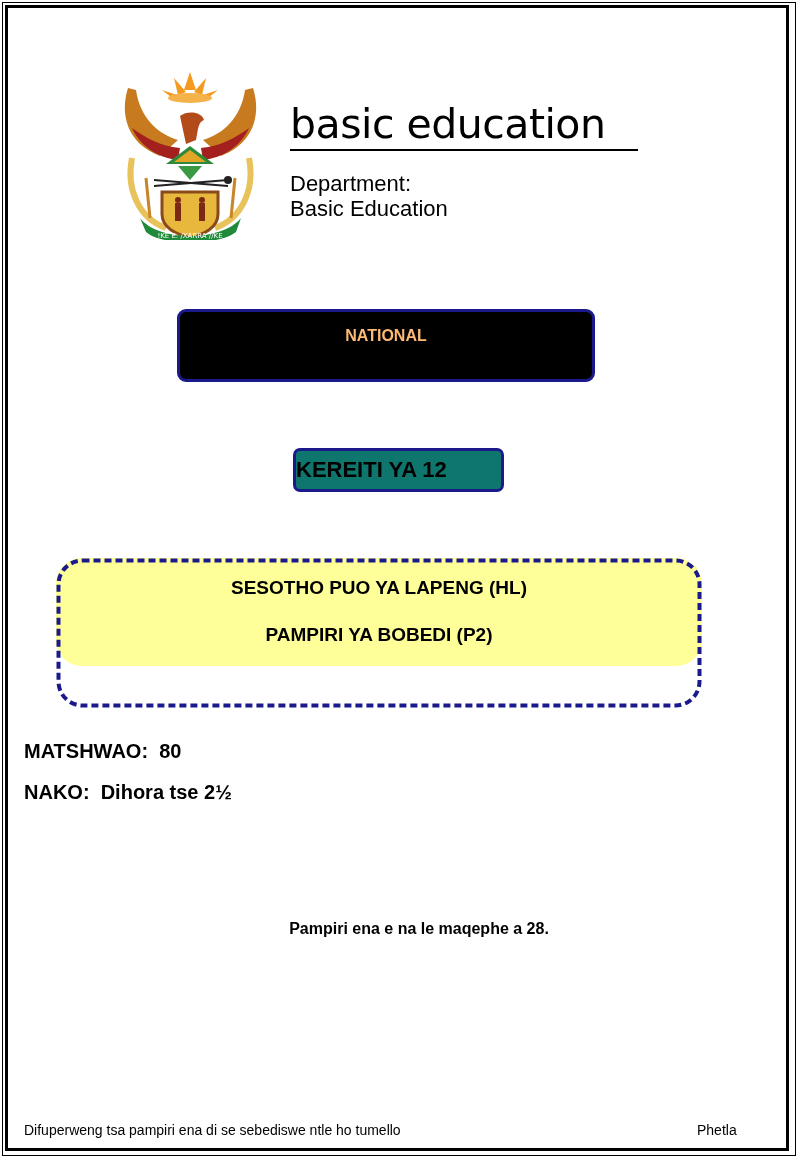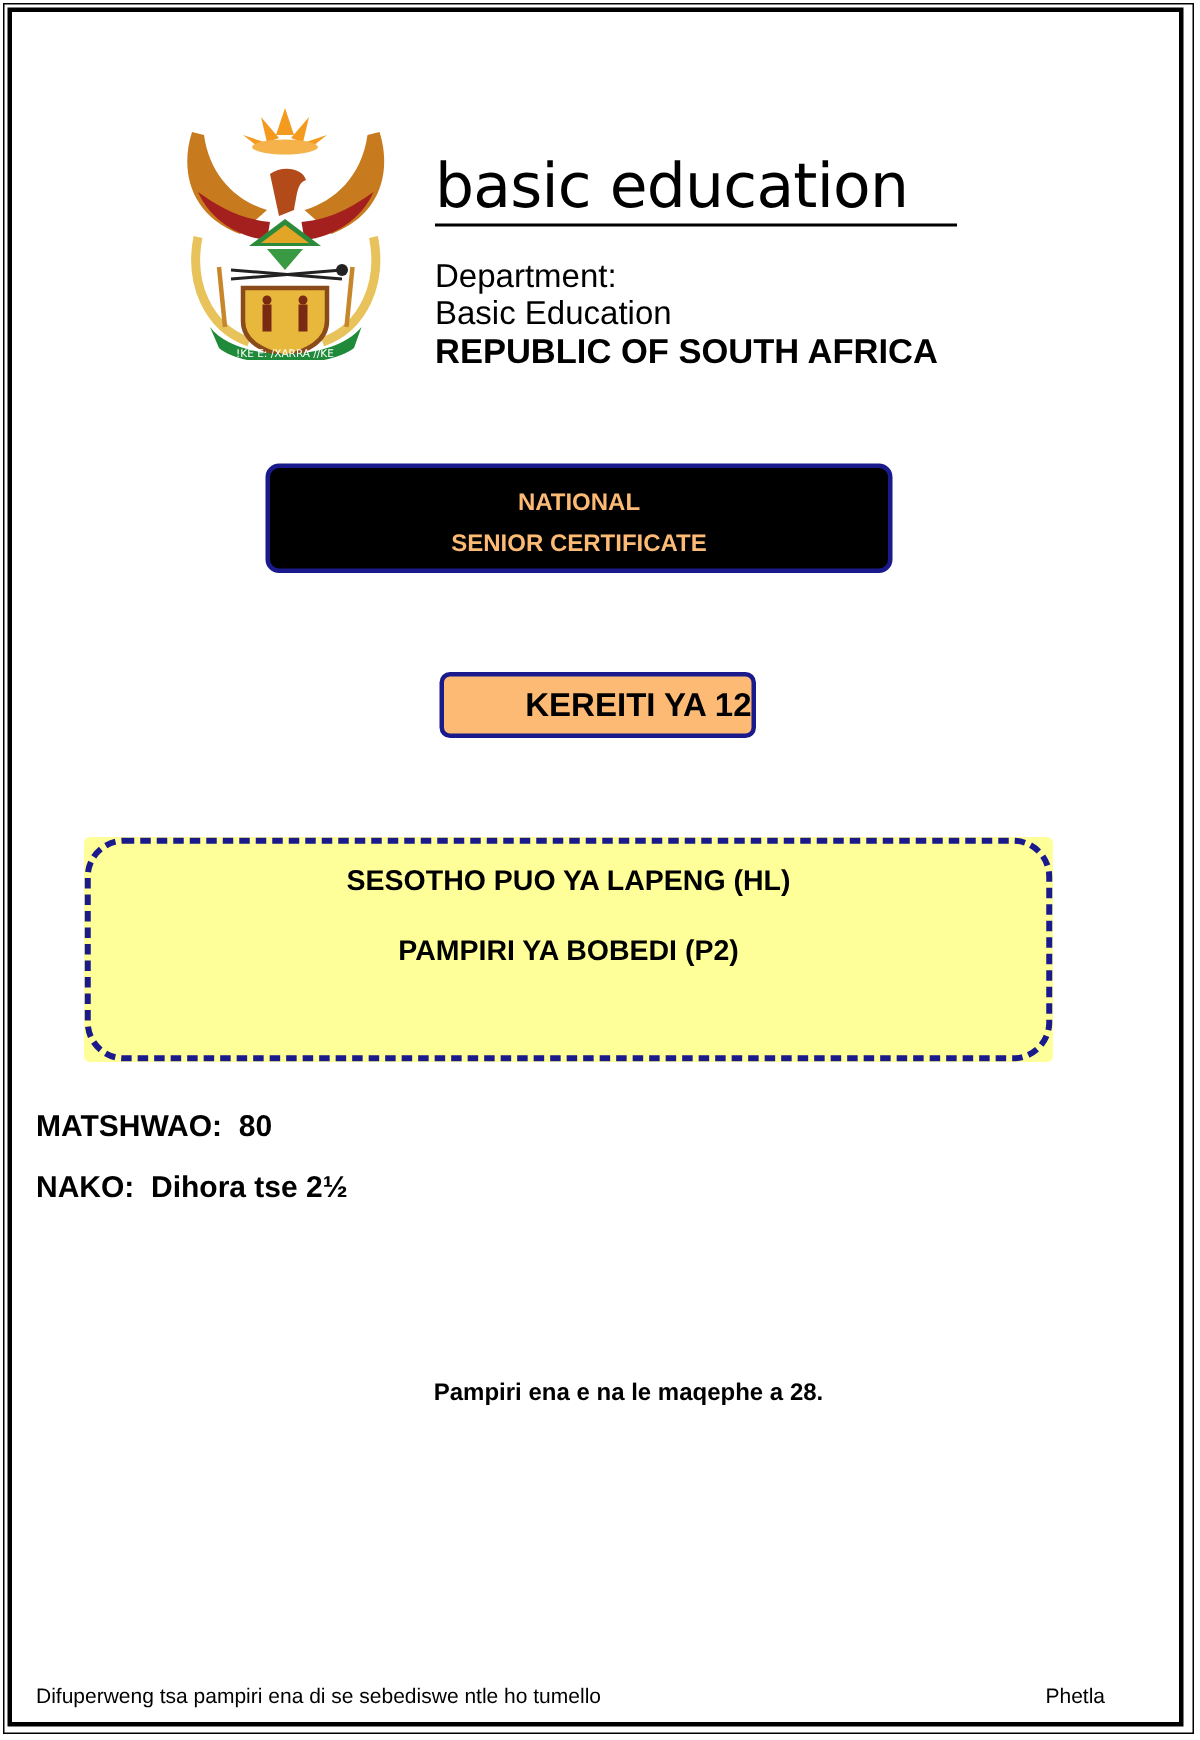--- a/index.html
+++ b/index.html
@@ -10,23 +10,23 @@
     .crest { position: absolute; left: 118px; top: 68px; width: 145px; height: 172px; }
     .brand { position: absolute; left: 290px; top: 100px; width: 350px; }
     .brand-title { font-family: "DejaVu Sans", sans-serif; font-size: 41px; line-height: 48px; letter-spacing: -0.5px; font-weight: normal; }
     .brand-rule { height: 2px; background: #000; margin-top: 1px; width: 348px; }
     .brand-line { font-size: 22px; line-height: 25px; }
     .brand-line.first { margin-top: 20px; }
     .brand-bold { font-size: 23px; font-weight: bold; line-height: 26px; }
 
     .nsc { position: absolute; left: 177px; top: 309px; width: 418px; height: 73px; background: #000; border: 3px solid #1a1a8c; border-radius: 9px; box-sizing: border-box; color: #fdba74; text-align: center; font-weight: bold; font-size: 16px; line-height: 27px; padding-top: 10px; }
 
-    .grade { position: absolute; left: 293px; top: 448px; width: 211px; height: 44px; background: #fdba74; border: 3px solid #1a1a8c; border-radius: 7px; box-sizing: border-box; text-align: right; font-weight: bold; font-size: 22px; line-height: 38px; }
+    .grade { position: absolute; left: 293px; top: 448px; width: 211px; height: 44px; background: #0f766e; border: 3px solid #1a1a8c; border-radius: 7px; box-sizing: border-box; text-align: left; font-weight: bold; font-size: 22px; line-height: 38px; }
 
-    .subject-box { position: absolute; left: 56px; top: 558px; width: 646px; height: 150px; background: #ffff99; border-radius: 4px; }
+    .subject-box { position: absolute; left: 56px; top: 558px; width: 646px; height: 108px; background: #ffff99; border-radius: 26px; }
     .subject-box svg { position: absolute; left: 0; top: 0; }
     .subject-line { position: absolute; left: 0; width: 646px; text-align: center; font-weight: bold; font-size: 19px; }
 
     .meta { position: absolute; left: 24px; font-weight: bold; font-size: 20px; }
     .pages { position: absolute; left: 0; width: 766px; top: 920px; text-align: center; font-weight: bold; font-size: 16px; padding-left: 36px; }
     .footer-left { position: absolute; left: 24px; top: 1122px; font-size: 14px; }
     .footer-right { position: absolute; left: 697px; top: 1122px; font-size: 14px; }
   </style>
 </head>
 <body>
@@ -80,26 +80,24 @@
     <path d="M22,150 C40,174 104,174 123,150 L118,164 C100,178 44,178 28,164 Z" fill="#1f8a3a"></path>
     <text x="72" y="170" text-anchor="middle" font-size="7" fill="#fff" font-family="DejaVu Sans, sans-serif">!KE E: /XARRA //KE</text>
   </svg>
 </div>
 
 <div class="brand">
   <div class="brand-title">basic education</div>
   <div class="brand-rule"></div>
   <div class="brand-line first">Department:</div>
   <div class="brand-line">Basic Education</div>
-  <div class="brand-bold">REPUBLIC OF SOUTH AFRICA</div>
 </div>
 
 <div class="nsc">
   <div>NATIONAL</div>
-  <div>SENIOR CERTIFICATE</div>
 </div>
 
 <div class="grade">KEREITI YA 12</div>
 
 <div class="subject-box">
   <svg width="646" height="150" viewBox="0 0 646 150">
     <rect x="2.5" y="2.5" width="641" height="145" rx="24" ry="24" fill="none" stroke="#1a1a8c" stroke-width="4" stroke-dasharray="7,4"></rect>
   </svg>
   <div class="subject-line" style="top:19px">SESOTHO PUO YA LAPENG (HL)</div>
   <div class="subject-line" style="top:66px">PAMPIRI YA BOBEDI (P2)</div>

